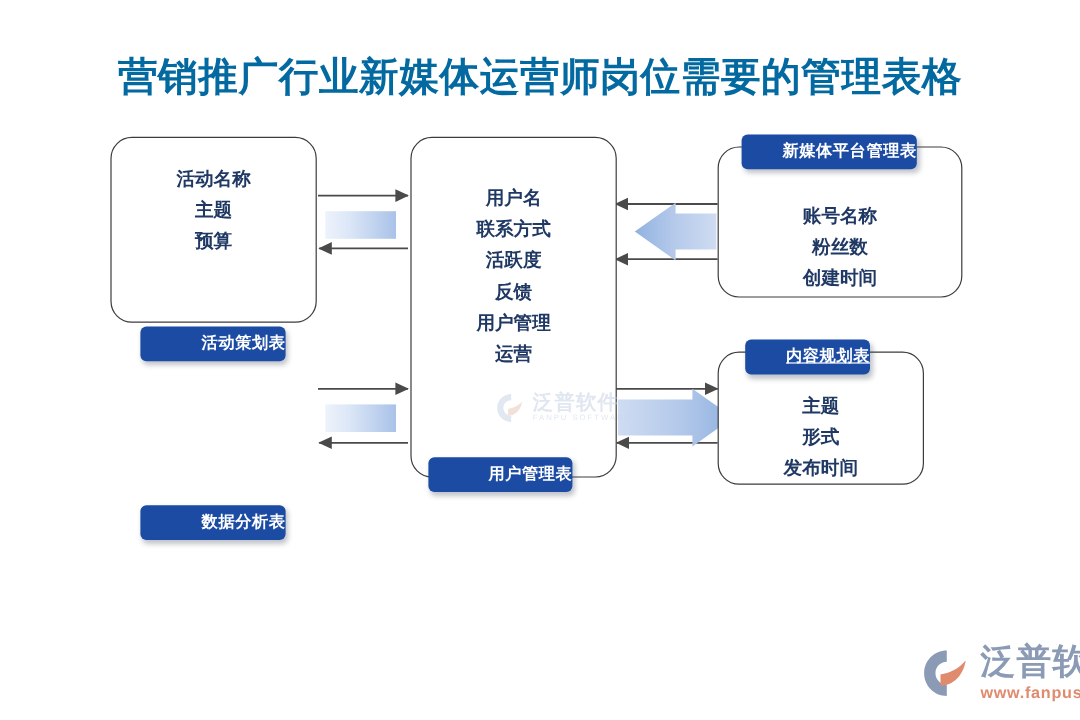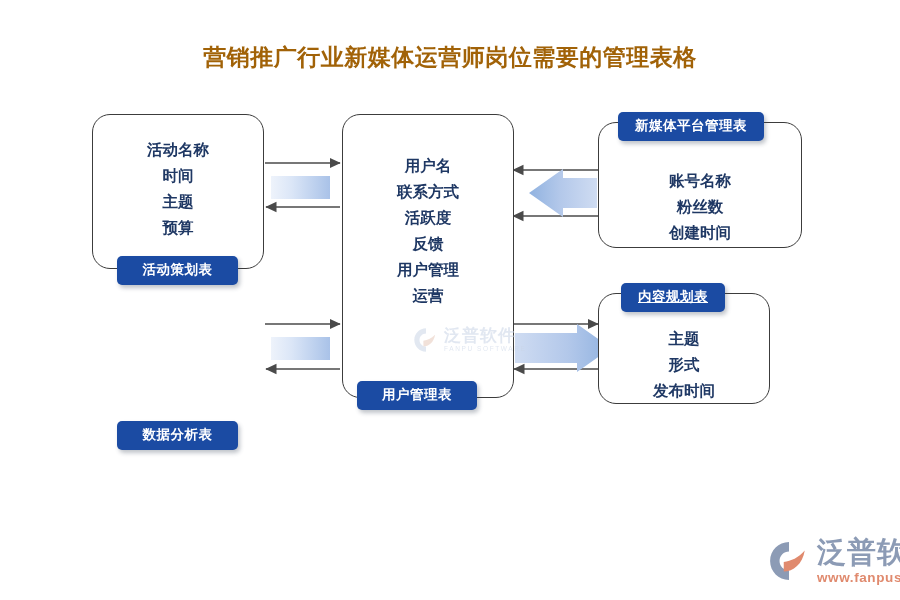--- a/index.html
+++ b/index.html
@@ -9,23 +9,23 @@
     font-family: "Liberation Sans", "DejaVu Sans", sans-serif;
     overflow: hidden;
   }
   #stage { position: relative; width: 900px; height: 600px; background: #fff; }
 
   
   .title {
     position: absolute;
     left: 0; top: 42px; width: 900px;
     text-align: center;
-    font-size: 23px;
+    font-size: 33px;
     font-weight: bold;
-    color: #a16207;
+    color: #0369a1;
     letter-spacing: 0.5px;
     white-space: nowrap;
   }
 
   
   .node {
     position: absolute;
     border: 1.4px solid #3c3c3c;
     border-radius: 18px;
     background: #ffffff;
@@ -43,21 +43,21 @@
     white-space: nowrap;
   }
 
   
   .badge {
     position: absolute;
     background: #1b4ba3;
     color: #ffffff;
     font-size: 13.5px;
     font-weight: bold;
-    text-align: center;
+    text-align: right;
     border-radius: 5px;
     padding: 5px 0 6px 0;
     box-shadow: 2px 3px 4px rgba(60,70,90,0.32);
     white-space: nowrap;
     letter-spacing: 0.5px;
   }
 
   
   #wires { position: absolute; left: 0; top: 0; width: 900px; height: 600px; }
 
@@ -129,26 +129,25 @@
 
     <path d="M515,333 L577,333 L577,324 L611,348 L577,372 L577,363 L515,363 z" fill="url(#gA)"></path>
   </svg>
 
   <div class="gblock" style="left:271px; top:176px; width:59px; height:23px;"></div>
   <div class="gblock" style="left:271px; top:337px; width:59px; height:23px;"></div>
 
   <div class="node" style="left:92px; top:114px; width:172px; height:155px;">
     <div class="fields" style="top:22px;">
       <div class="field">活动名称</div>
-      <div class="field">时间</div>
       <div class="field">主题</div>
       <div class="field">预算</div>
     </div>
   </div>
-  <div class="badge" style="left:117px; top:256px; width:121px;">活动策划表</div>
+  <div class="badge" style="left:117px; top:272px; width:121px;">活动策划表</div>
 
   <div class="badge" style="left:117px; top:379px; width:121px;margin-top:42px;">数据分析表</div>
 
   <div class="node" style="left:342px; top:114px; width:172px; height:284px;">
     <div class="fields" style="top:38px;">
       <div class="field">用户名</div>
       <div class="field">联系方式</div>
       <div class="field">活跃度</div>
       <div class="field">反馈</div>
       <div class="field">用户管理</div>

